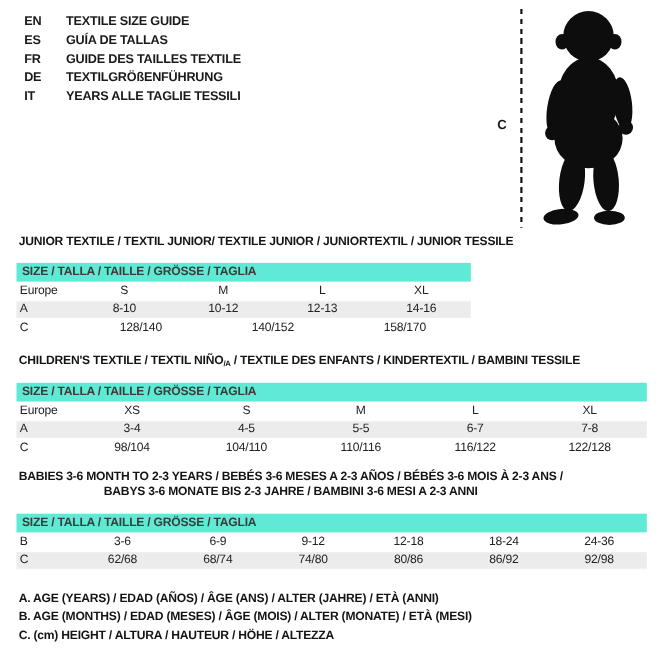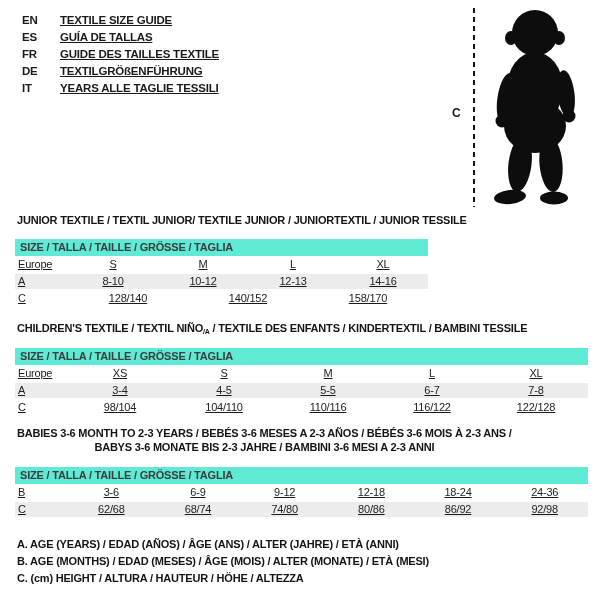--- a/index.html
+++ b/index.html
@@ -1,21 +1,21 @@
 <!DOCTYPE html>
 <html><head>
 <meta charset="utf-8">
 <style>
   html,body{margin:0;padding:0;}
   body{
     width:600px;height:600px;position:relative;background:#ffffff;
     font-family:"Liberation Sans", sans-serif;color:#1a1a1a;overflow:hidden;
   }
   
-  .langs{position:absolute;left:22px;top:12px;text-decoration:underline;}
+  .langs{position:absolute;left:22px;top:12px;}
   .lang-row{height:17px;line-height:17px;font-size:11.5px;font-weight:700;letter-spacing:-0.2px;}
   .lang-code{display:inline-block;width:38px;}
   
   .measure-line{
     position:absolute;left:473px;top:8px;width:2px;height:199px;
     background:repeating-linear-gradient(to bottom,#111 0 5px,transparent 5px 9px);
   }
   .measure-label{position:absolute;left:452px;top:106px;font-size:12px;font-weight:700;}
   .baby-svg{position:absolute;left:482px;top:6px;}
   
@@ -23,21 +23,21 @@
     position:absolute;left:17px;font-size:11px;font-weight:700;letter-spacing:-0.2px;
     line-height:14px;color:#141414;white-space:pre-line;
   }
   .title-sub{font-size:7px;vertical-align:-2px;}
   
   .size-table{position:absolute;left:15px;font-size:11px;letter-spacing:-0.2px;}
   .t-head{
     height:17px;line-height:17px;background:#5eead4;color:#3c3c3c;
     font-weight:700;padding-left:5px;box-sizing:border-box;
   }
-  .t-row{display:flex;height:17px;line-height:17px;box-sizing:border-box;text-decoration:underline;}
+  .t-row{display:flex;height:17px;line-height:17px;box-sizing:border-box;}
   .t-row.alt{background:#ececec;border-top:1px solid #fff;border-bottom:1px solid #fff;line-height:15px;}
   .t-label{width:50px;padding-left:3px;color:#222;}
   .t-cell{flex:1;text-align:center;color:#222;}
   
   .footnotes{position:absolute;left:17px;top:536px;}
   .footnote{height:17px;line-height:17px;font-size:11px;font-weight:700;letter-spacing:-0.2px;color:#141414;}
 </style>
 </head>
 <body>
 

